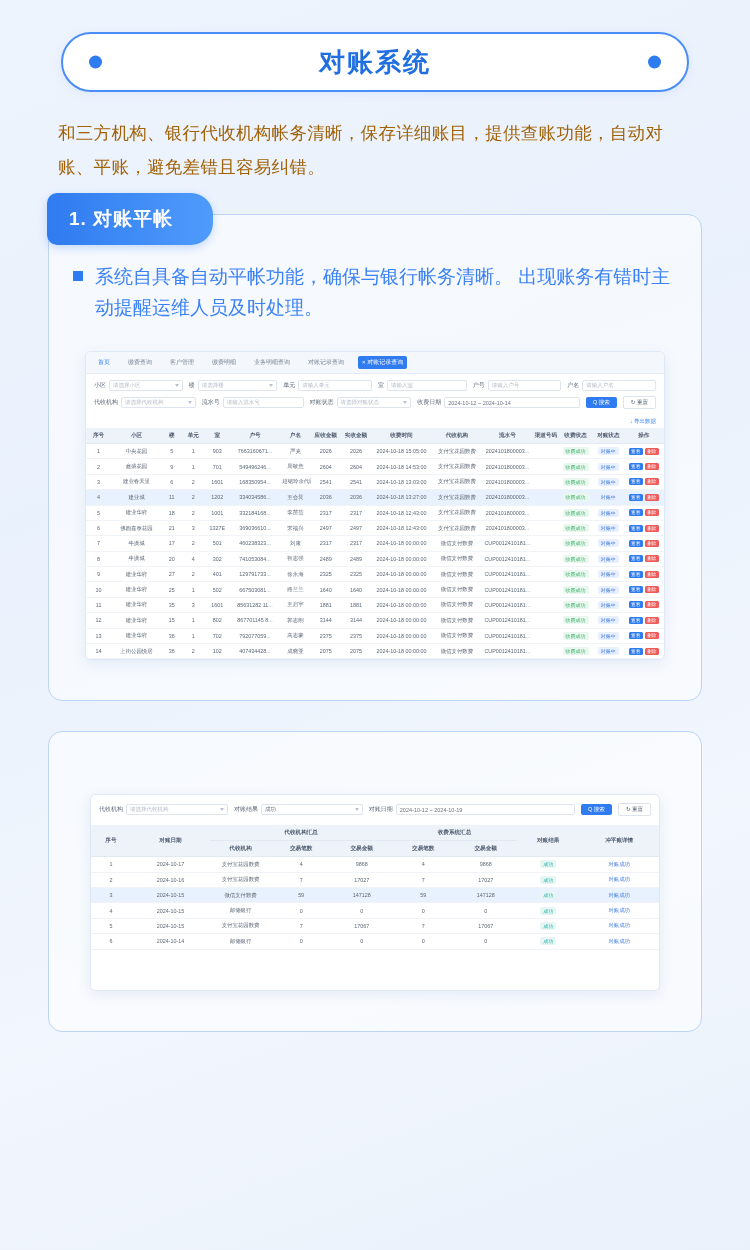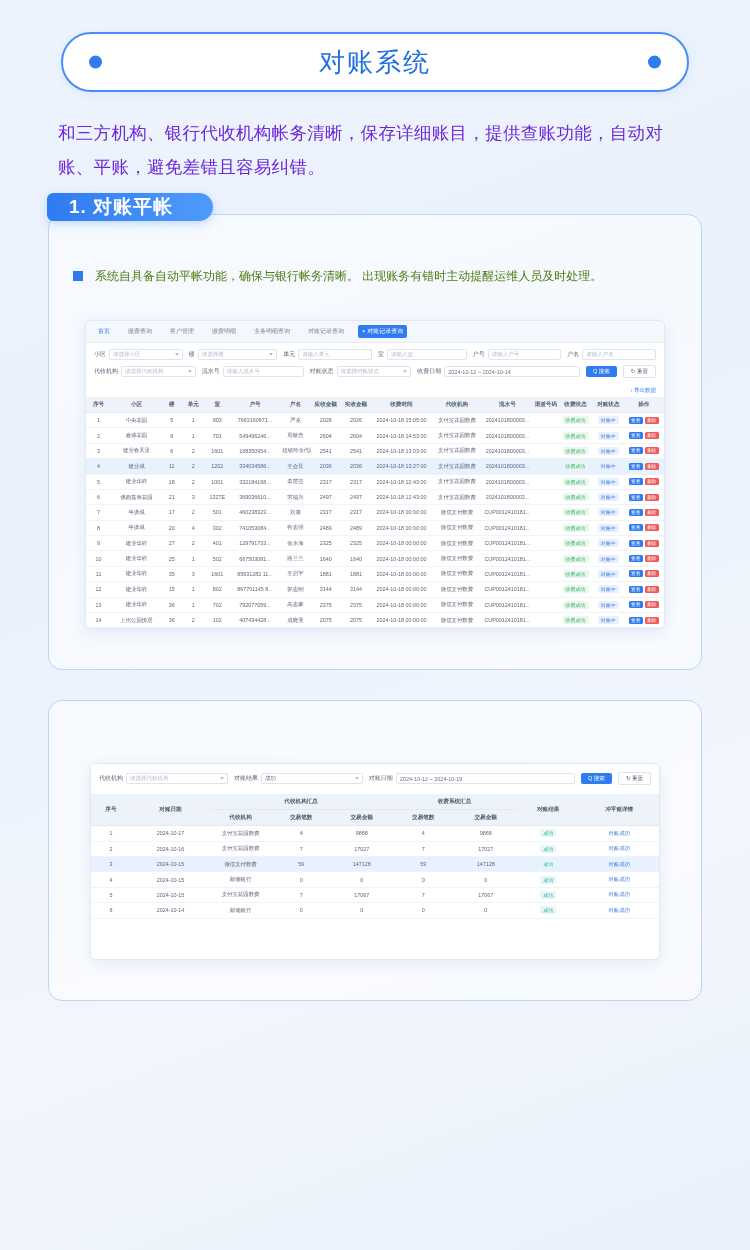--- a/index.html
+++ b/index.html
@@ -23,52 +23,52 @@
     position: relative;
     box-shadow: 0 2px 10px rgba(80,130,220,.10);
   }
   .title-pill .dot {
     position:absolute; width:13px; height:13px; border-radius:50%;
     background:#2f7bf0; top:50%; transform:translateY(-50%);
   }
   .title-pill .dot.left { left: 26px; }
   .title-pill .dot.right { right: 26px; }
   .title-text {
-    font-size: 26px; font-weight: normal; color:#1f6fe0; letter-spacing:2px;
+    font-size: 26px; font-weight: bold; color:#1f6fe0; letter-spacing:2px;
   }
 
   
   .intro {
     margin: 24px 30px 0 30px;
-    font-size: 17.5px; line-height: 34px; color:#6d28d9; letter-spacing:.3px;
+    font-size: 17.5px; line-height: 34px; color:#a16207; letter-spacing:.3px;
   }
 
   
   .section {
     position: relative;
     margin: 30px 20px 0 20px;
     border: 1.5px solid #bcd5f5;
     border-radius: 14px;
     background: rgba(255,255,255,0.55);
     padding: 34px 22px 26px 22px;
   }
   .section-tab {
     position:absolute; left: -2px; top: -22px;
-    height: 28px; padding: 0 40px 0 22px;
+    height: 52px; padding: 0 40px 0 22px;
     background: linear-gradient(90deg,#2f7bf0 0%, #4f9bfb 100%);
     border-radius: 10px 22px 22px 10px;
     display:flex; align-items:center;
     color:#fff; font-size:19px; font-weight:bold; letter-spacing:1px;
     box-shadow: 0 3px 8px rgba(47,123,240,.25);
   }
   .bullet-row { display:flex; margin-top: 12px; }
   .bullet-sq {
     width:10px; height:10px; background:#2f7bf0; margin: 10px 12px 0 2px; flex:none;
   }
-  .bullet-text { font-size:12px; line-height:31px; color:#4d7c0f; }
+  .bullet-text { font-size:19px; line-height:31px; color:#3b82f6; }
 
   
   .shot-wrap {
     margin: 18px auto 0;
     background:#fff;
     border:1px solid #dfe8f5;
     border-radius:6px;
     box-shadow: 0 4px 14px rgba(90,130,190,.13);
     overflow:hidden;
   }

